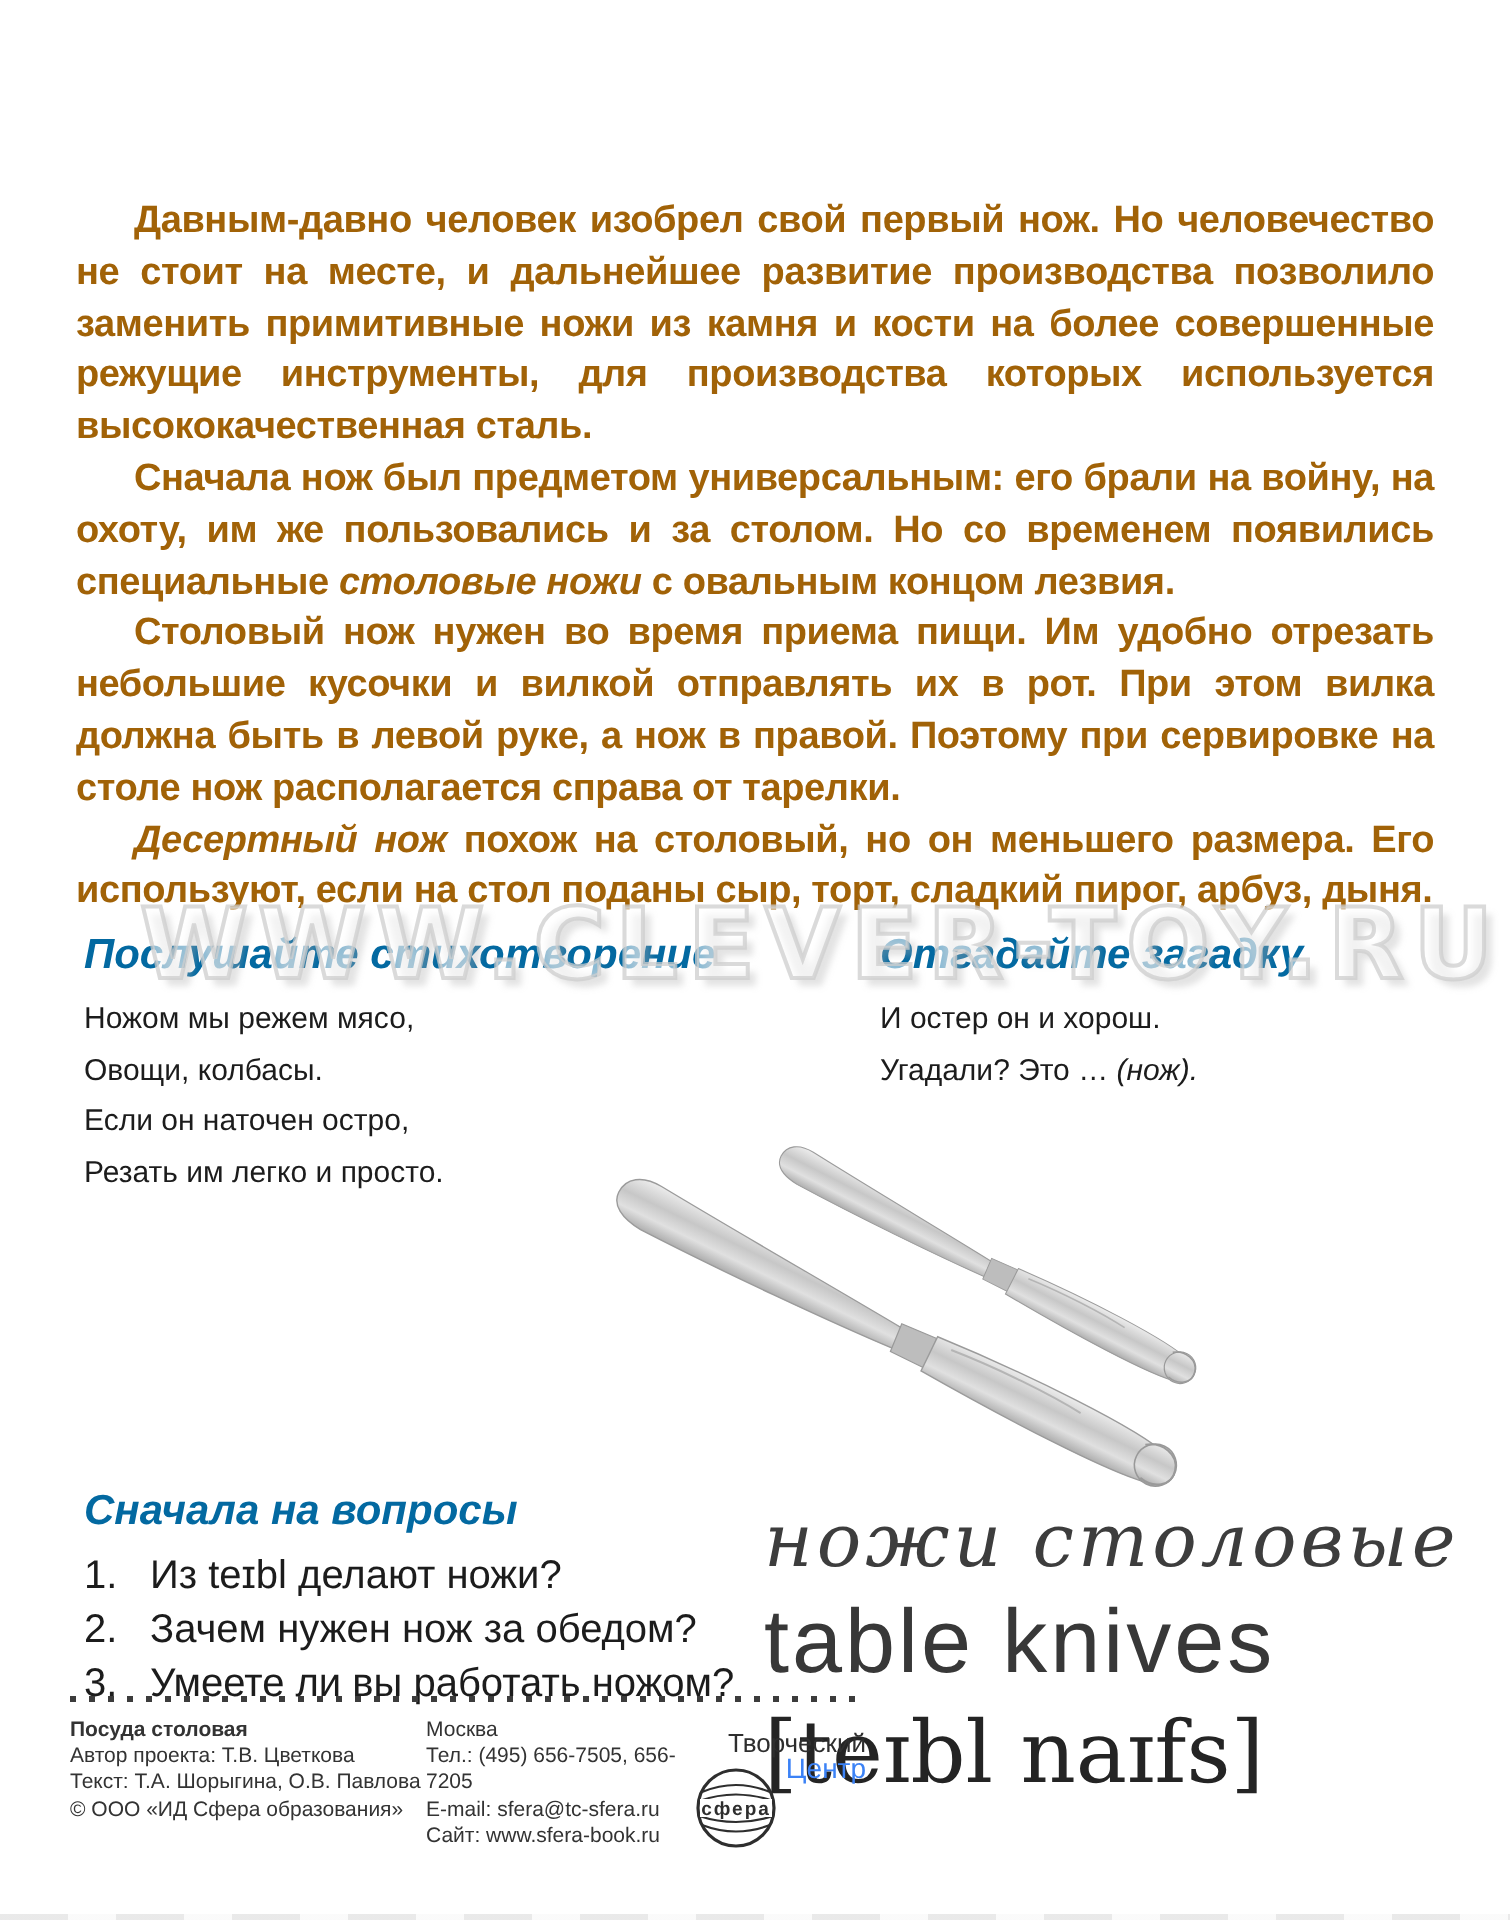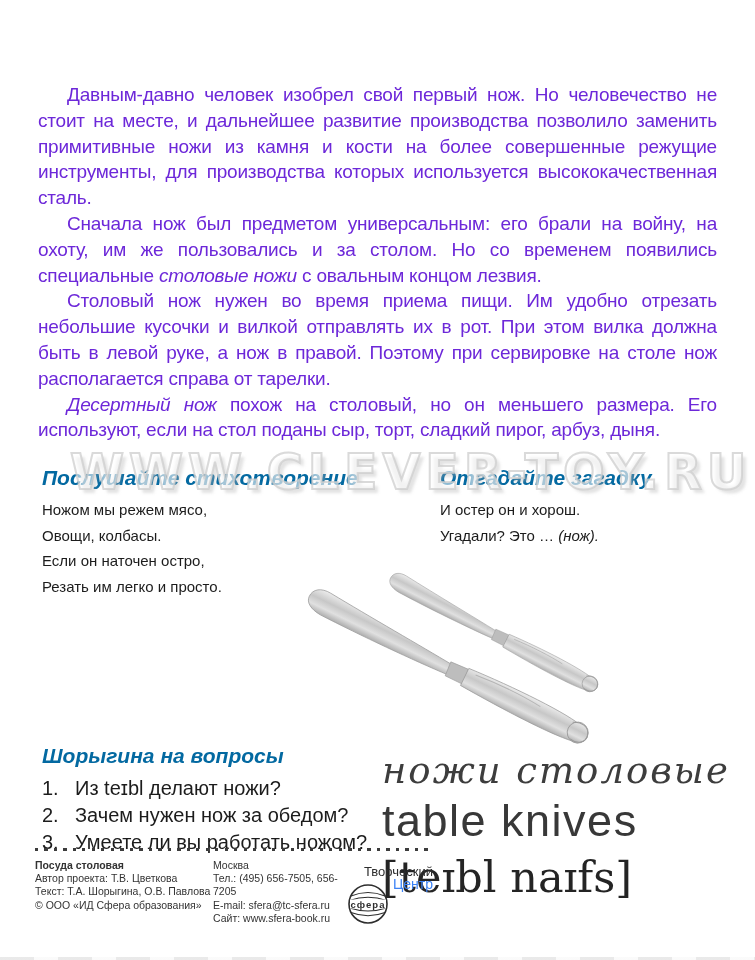--- a/index.html
+++ b/index.html
@@ -11,22 +11,22 @@
     color:rgba(255,255,255,0.55);-webkit-text-stroke:2px rgba(205,205,205,0.75);
     text-shadow:4px 4px 3px rgba(175,175,175,0.35);white-space:nowrap;text-align:right;}
   
   .titlebar{position:absolute;left:40px;right:38px;top:34px;display:flex;align-items:flex-end;z-index:2;}
   .title{margin:0;font-style:italic;font-weight:bold;font-size:30px;letter-spacing:0.5px;
          color:#2b2b2b;white-space:nowrap;line-height:34px;}
   .leader{flex:1;height:5px;margin:0 12px 8px 14px;
           background:repeating-linear-gradient(90deg,#4d4d4d 0 5px,transparent 5px 11px);}
   .pagenum{font-style:italic;font-size:29px;color:#5a5a5a;line-height:32px;}
   
-  .body-text{position:absolute;left:38px;top:82px;width:679px;z-index:2;
-    font-size:19px;line-height:25.8px;text-align:justify;letter-spacing:-0.2px;color:#6d28d9;}
+  .body-text{position:absolute;left:38px;top:98px;width:679px;z-index:2;
+    font-size:19px;line-height:25.8px;text-align:justify;letter-spacing:-0.2px;color:#a16207;font-weight:bold;}
   .body-text p{margin:0;text-indent:29px;}
   .body-text em{font-style:italic;}
   
   .section-head{font-style:italic;font-weight:bold;font-size:21px;margin:0 0 7px 0;color:#0369a1;}
   .poem{position:absolute;left:42px;top:466px;width:370px;z-index:2;}
   .riddle{position:absolute;left:440px;top:466px;width:290px;z-index:2;}
   .vline{font-size:15px;line-height:25.6px;color:#1c1c1c;}
   .vline em{font-style:italic;}
   
   .knives{position:absolute;left:295px;top:550px;width:440px;height:210px;z-index:1;}
@@ -103,21 +103,21 @@
           <path d="M 294,15 C 301,10 311,12 313,20 C 315,28 307,33 299,31" stroke="#9a9a9a" fill="none" stroke-width="1"></path>
           <path d="M 186,15 C 210,13 240,13 258,15" stroke="#b5b5b5" fill="none" stroke-width="1"></path>
         </g>
       </defs>
       <use href="#knife" transform="translate(100,16) rotate(27) scale(0.75)"></use>
       <use href="#knife" transform="translate(20,30) rotate(26)"></use>
     </svg>
   </div>
 
   <section class="questions">
-    <h2 class="section-head">Шорыгина на вопросы</h2>
+    <h2 class="section-head">Сначала на вопросы</h2>
     <div class="q-row">
       <span class="q-num">1.</span>
       <span>Из teɪbl делают ножи?</span>
     </div>
     <div class="q-row">
       <span class="q-num">2.</span>
       <span>Зачем нужен нож за обедом?</span>
     </div>
     <div class="q-row">
       <span class="q-num">3.</span>

